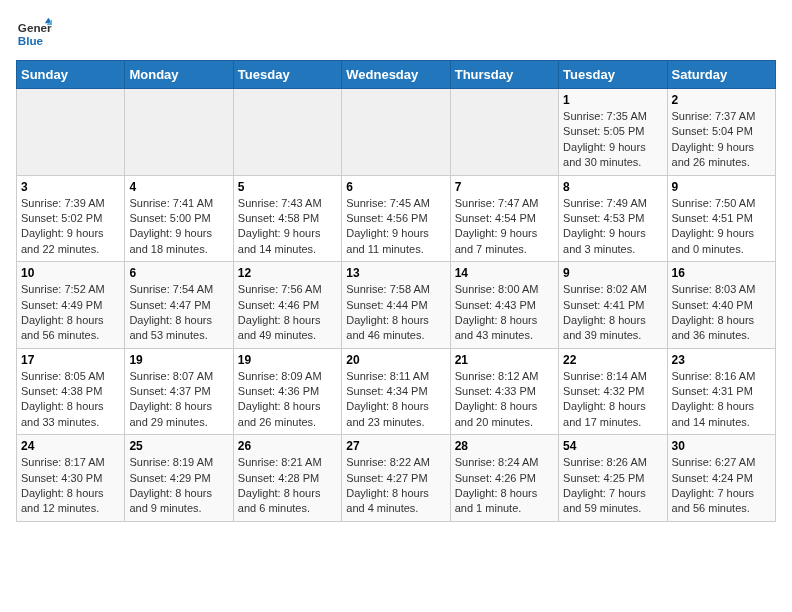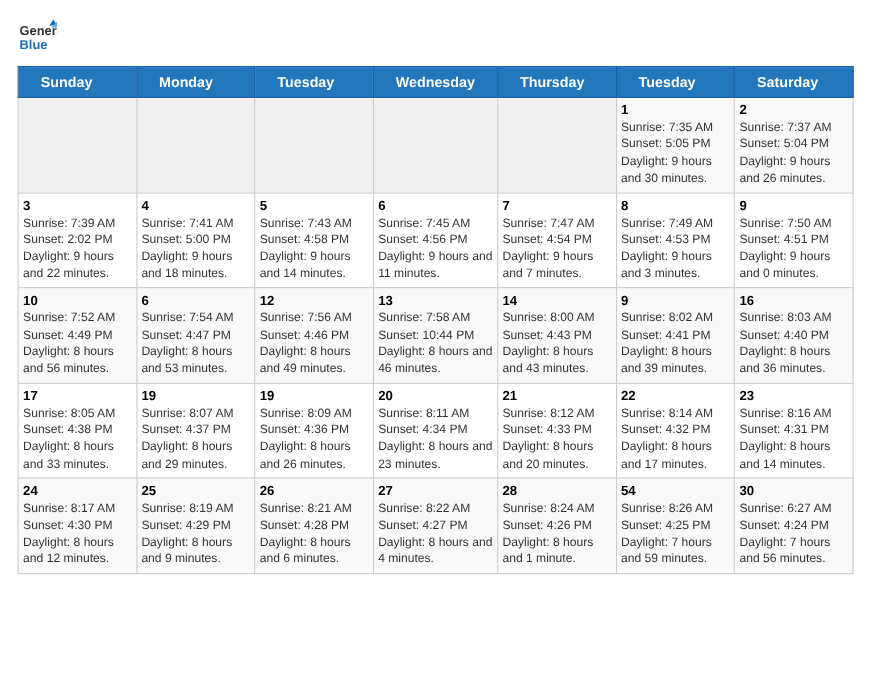--- a/index.html
+++ b/index.html
@@ -38,21 +38,21 @@
       color: #444;
     }
     .calendar {
       width: 100%;
       border-collapse: collapse;
       font-size: 11px;
     }
     .calendar thead th {
       background: #2176bc;
       color: #fff;
-      padding: 6px 20px;
+      padding: 6px 4px;
       text-align: left;
       font-size: 13px;
       border: 1px solid #1a5fa0;
     }
     .calendar tbody td {
       border: 1px solid #ccc;
       vertical-align: top;
       padding: 4px;
       width: 108px;
       min-height: 80px;
@@ -126,21 +126,21 @@
           <span class="day-number">2</span>
           <div class="day-info">Sunrise: 7:37 AM
 Sunset: 5:04 PM
 Daylight: 9 hours and 26 minutes.</div>
         </td>
       </tr>
       <tr>
         <td>
           <span class="day-number">3</span>
           <div class="day-info">Sunrise: 7:39 AM
-Sunset: 2:02 PM
+Sunset: 5:02 PM
 Daylight: 9 hours and 22 minutes.</div>
         </td>
         <td>
           <span class="day-number">4</span>
           <div class="day-info">Sunrise: 7:41 AM
 Sunset: 5:00 PM
 Daylight: 9 hours and 18 minutes.</div>
         </td>
         <td>
           <span class="day-number">5</span>
@@ -188,21 +188,21 @@
         </td>
         <td>
           <span class="day-number">12</span>
           <div class="day-info">Sunrise: 7:56 AM
 Sunset: 4:46 PM
 Daylight: 8 hours and 49 minutes.</div>
         </td>
         <td>
           <span class="day-number">13</span>
           <div class="day-info">Sunrise: 7:58 AM
-Sunset: 10:44 PM
+Sunset: 4:44 PM
 Daylight: 8 hours and 46 minutes.</div>
         </td>
         <td>
           <span class="day-number">14</span>
           <div class="day-info">Sunrise: 8:00 AM
 Sunset: 4:43 PM
 Daylight: 8 hours and 43 minutes.</div>
         </td>
         <td>
           <span class="day-number">9</span>

